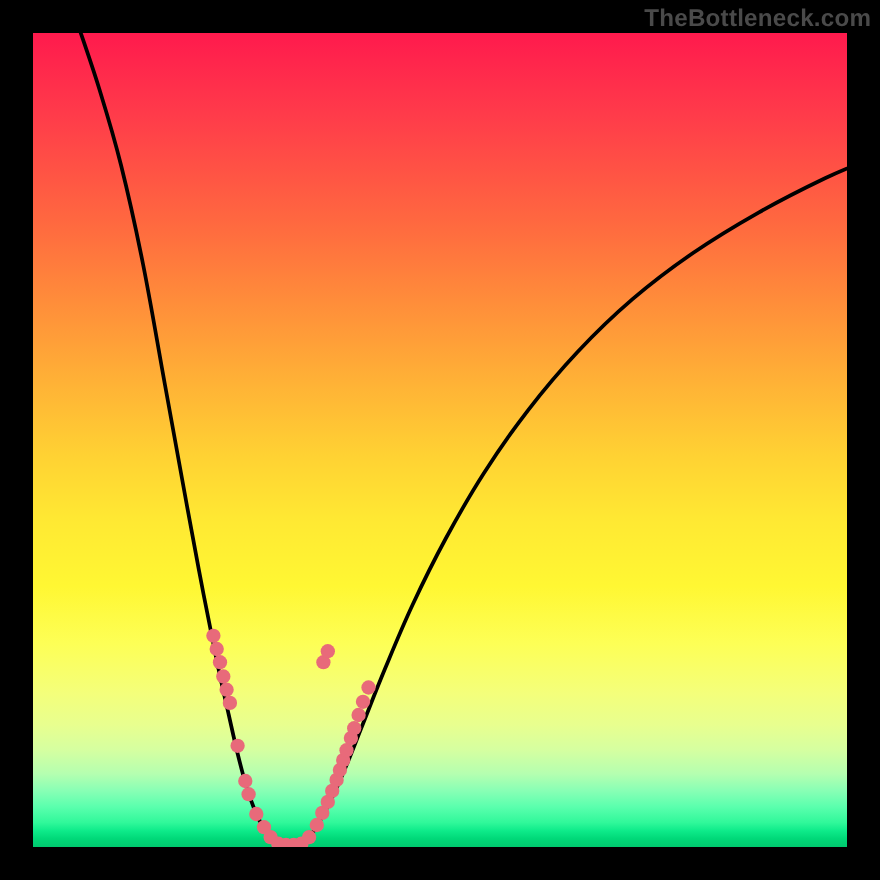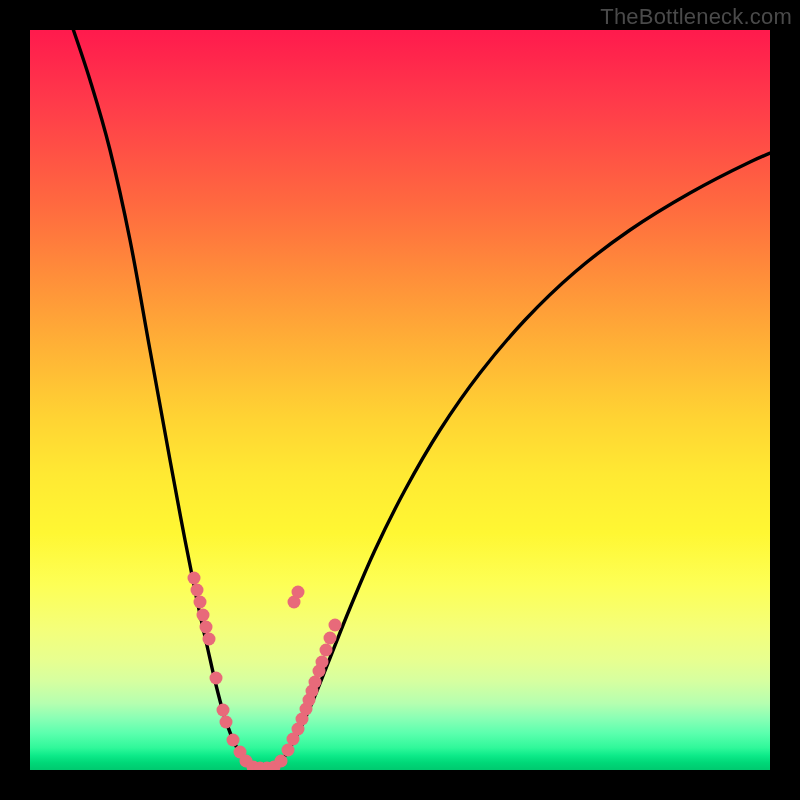--- a/index.html
+++ b/index.html
@@ -44,21 +44,21 @@
       #00d878 99%,
       #00c96f 100%
     );
   }
   .watermark {
     position: absolute;
     top: 4px;
     right: 8px;
     color: #4a4a4a;
     font-size: 22px;
-    font-weight: 400;
+    font-weight: 700;
     letter-spacing: 0.2px;
   }
   svg.curve {
     position: absolute;
     inset: 0;
   }
 </style>
 </head>
 <body>
 

